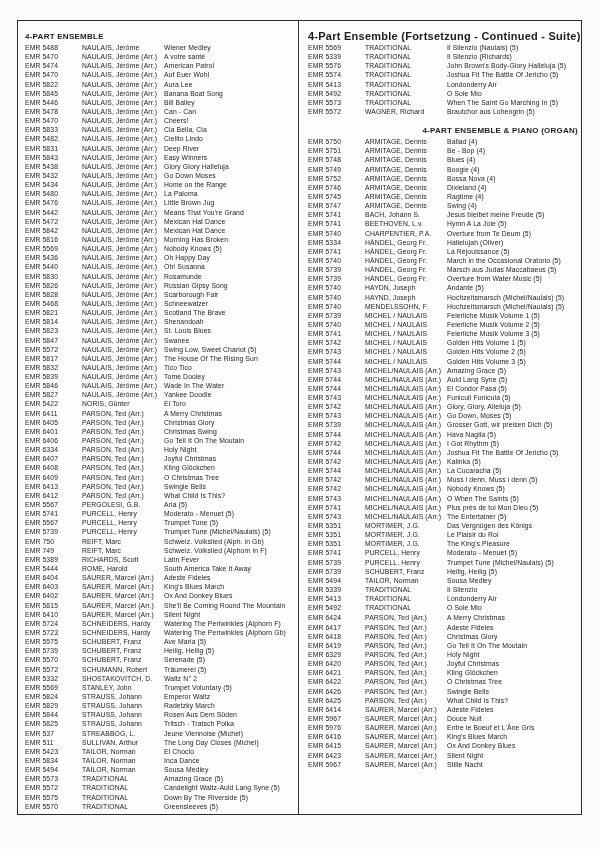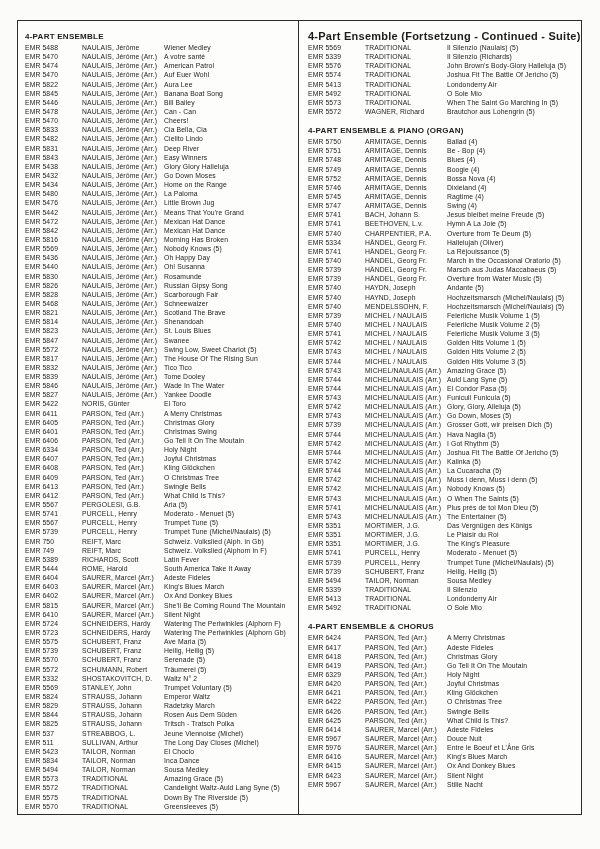--- a/index.html
+++ b/index.html
@@ -28,21 +28,21 @@
   .col-left  { left: 7px;  width: 270px; }
   .col-right { left: 290px; width: 270px; }
   .sec-title {
     font-size: 8px;
     font-weight: bold;
     line-height: 11px;
     letter-spacing: 0.25px;
     white-space: nowrap;
   }
   .sec-title.italic { font-size: 11px; }
-  .section + .section .sec-title { margin-top: 9px; }
+  .section + .section .sec-title { margin-top: 9px; text-align: right; }
   .rows { margin-top: 1px; }
   .row {
     display: grid;
     grid-template-columns: 57px 82px 1fr;
     font-size: 6.8px;
     line-height: 9.14px;
     letter-spacing: 0.12px;
     white-space: nowrap;
   }
   .row span { overflow: hidden; }
@@ -788,21 +788,20 @@
         </div>
           <div class="row">
           <span>EMR 5492</span>
           <span>TRADITIONAL</span>
           <span>O Sole Mio</span>
         </div>
         </div>
     </div>
 
     <div class="section">
-      <div class="sec-title">4-PART ENSEMBLE &amp; CHORUS</div>
       <div class="rows">
           <div class="row">
           <span>EMR 6424</span>
           <span>PARSON, Ted (Arr.)</span>
           <span>A Merry Christmas</span>
         </div>
           <div class="row">
           <span>EMR 6417</span>
           <span>PARSON, Ted (Arr.)</span>
           <span>Adeste Fideles</span>

